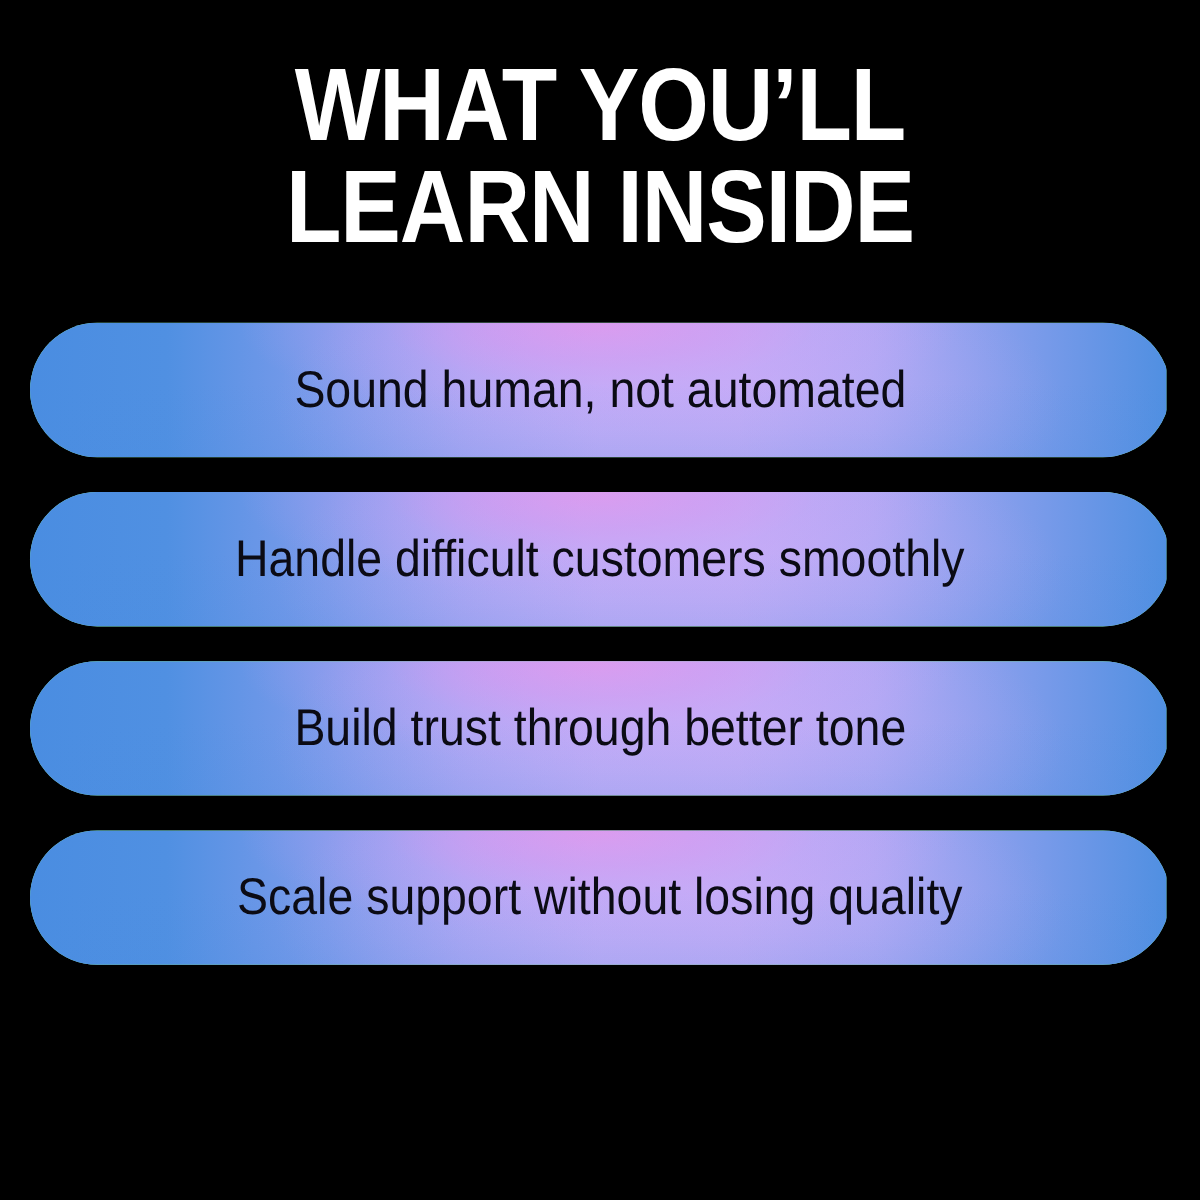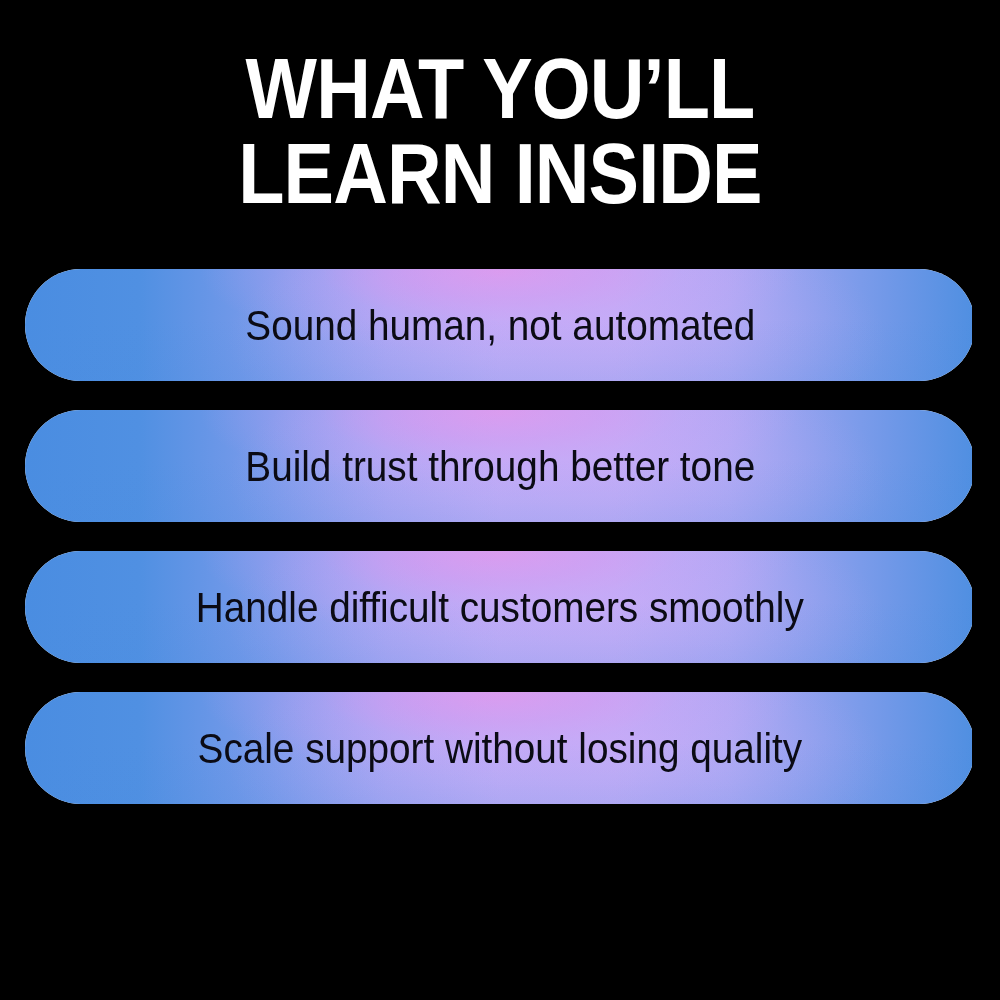--- a/index.html
+++ b/index.html
@@ -50,21 +50,21 @@
     width: 950px;
   }
 
   .pill {
     position: relative;
     width: 950px;
     height: 112px;
     margin-bottom: 29px;
     border-radius: 56px;
     overflow: hidden;
-    background-color: #ffffff;
+    background-color: #86efac;
     display: flex;
     align-items: center;
     justify-content: center;
   }
 
   
   .pill .grad-base {
     position: absolute;
     inset: 0;
     background: linear-gradient(90deg,
@@ -138,29 +138,29 @@
       <div class="grad-bottomblue"></div>
       <span class="pill-label">Sound human, not automated</span>
     </div>
 
 
     <div class="pill">
       <div class="grad-base"></div>
       <div class="grad-bloom"></div>
       <div class="grad-lav"></div>
       <div class="grad-bottomblue"></div>
-      <span class="pill-label">Build trust through better tone</span>
+      <span class="pill-label">Handle difficult customers smoothly</span>
     </div>
 
     <div class="pill">
       <div class="grad-base"></div>
       <div class="grad-bloom"></div>
       <div class="grad-lav"></div>
       <div class="grad-bottomblue"></div>
-      <span class="pill-label">Handle difficult customers smoothly</span>
+      <span class="pill-label">Build trust through better tone</span>
     </div>
 
     <div class="pill">
       <div class="grad-base"></div>
       <div class="grad-bloom"></div>
       <div class="grad-lav"></div>
       <div class="grad-bottomblue"></div>
       <span class="pill-label">Scale support without losing quality</span>
     </div>
 

